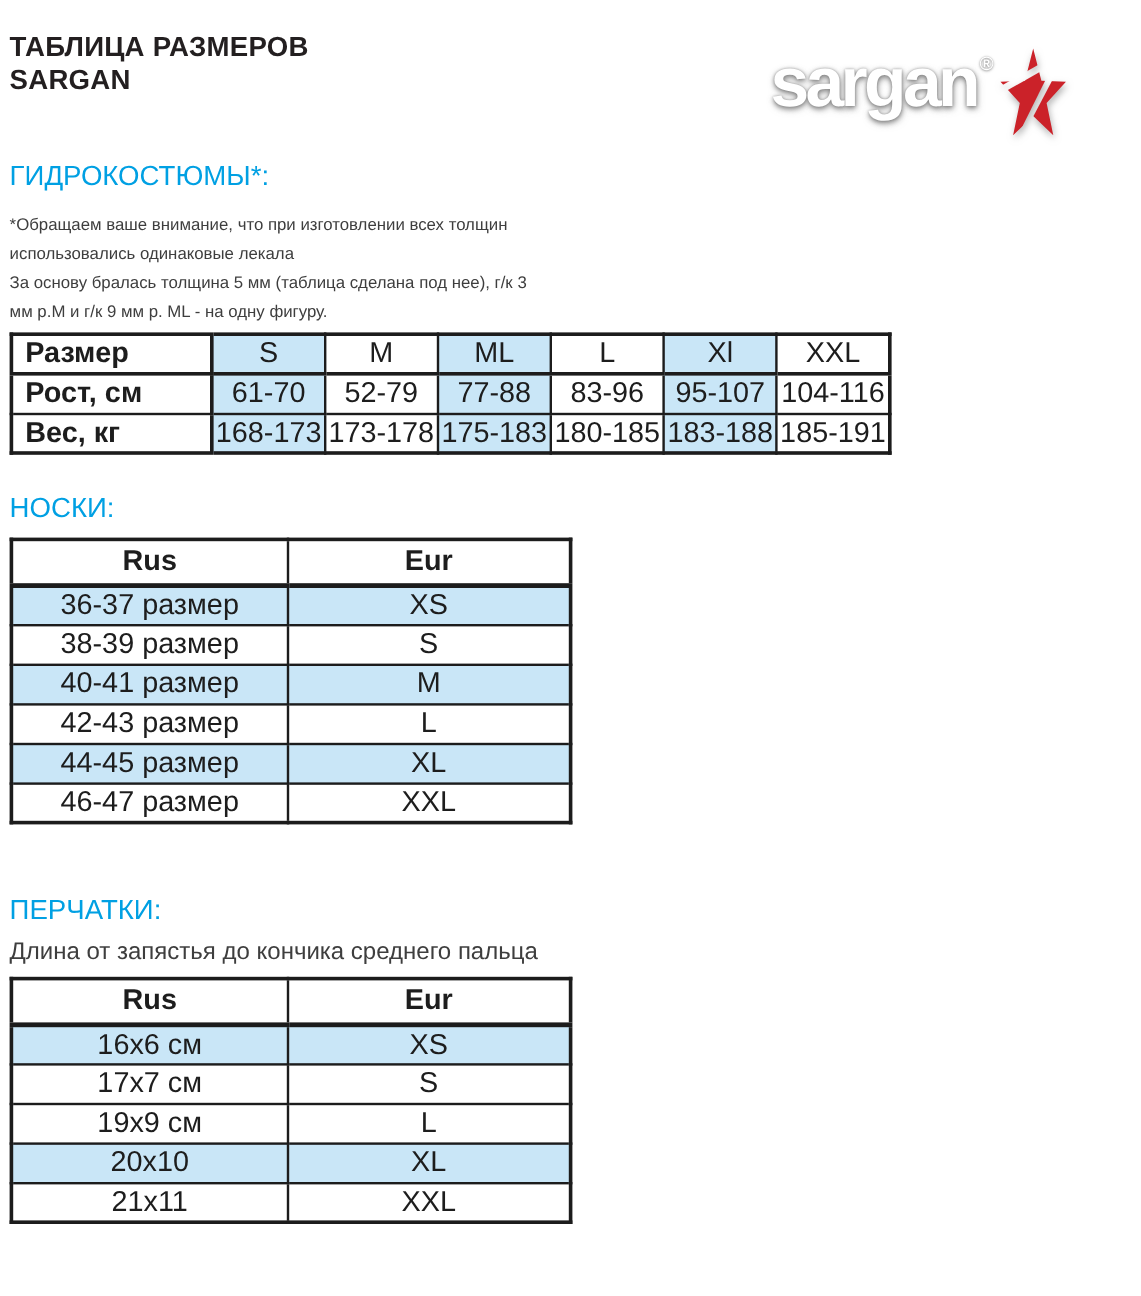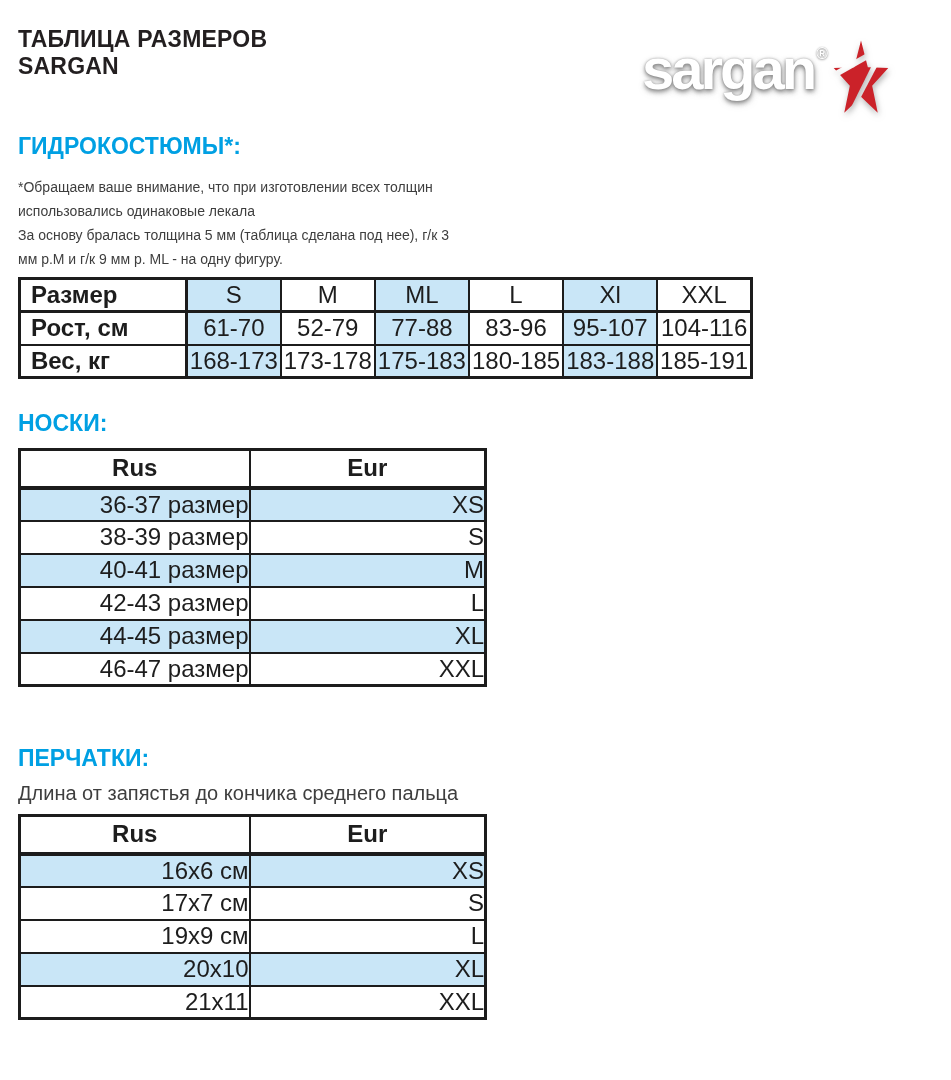--- a/index.html
+++ b/index.html
@@ -12,21 +12,21 @@
   }
   *{margin:0;padding:0;box-sizing:border-box;}
   html,body{background:#ffffff;}
   body{
     width:951px;height:1080px;
     font-family:"Liberation Sans","DejaVu Sans",sans-serif;
     color:var(--ink);
     position:relative;
     overflow:hidden;
   }
-  .page{padding:26px 0 0 18px;position:relative;width:951px;height:949px;}
+  .page{padding:26px 0 0 8px;position:relative;width:951px;height:949px;}
 
   
   .doc-title{font-size:23px;font-weight:bold;line-height:27px;color:var(--ink);letter-spacing:.2px;}
   .logo{
     position:absolute;left:642px;top:24px;width:290px;height:100px;
     display:flex;align-items:flex-start;
   }
   .logo-word{
     font-size:58px;font-weight:bold;letter-spacing:-3px;line-height:90px;
     color:#ffffff;
@@ -34,42 +34,42 @@
   }
   .logo-reg{
     font-size:16px;font-weight:bold;color:#ffffff;line-height:16px;
     text-shadow:0 1px 2px rgba(120,120,120,.8), 0 0 1px rgba(130,130,130,.7);
     margin:22px 2px 0 2px;
   }
   .logo-star{width:62px;height:84px;margin-top:8px;filter:drop-shadow(1px 3px 3px rgba(110,110,110,.55));}
   .star-piece{fill:var(--star-red);}
 
   
-  .section-heading{font-size:23px;font-weight:bold;color:var(--accent);line-height:28px;}
+  .section-heading{font-size:23px;font-weight:normal;color:var(--accent);line-height:28px;}
   #wetsuits-heading{margin-top:52px;}
   .intro{margin-top:15px;font-size:14px;line-height:24px;color:var(--body-ink);}
   .sub-note{font-size:20px;color:var(--body-ink);margin-top:9px;line-height:24px;}
 
   
   table{border-collapse:collapse;}
   td,th{font-size:24px;color:#1d1d1d;}
   .wetsuit-table{width:735px;margin-top:6px;border:3px solid var(--border);table-layout:fixed;}
   .wetsuit-table td,.wetsuit-table th{border:2px solid var(--border);height:33px;text-align:center;font-weight:normal;vertical-align:middle;}
   .wetsuit-table th{text-align:left;font-weight:bold;padding-left:10px;}
   .wetsuit-table col.label-col{width:167px;}
   .wetsuit-table td.col-divider,.wetsuit-table th.col-divider{border-right:3px solid var(--border);}
   .wetsuit-table tr.head td,.wetsuit-table tr.head th{border-bottom:3px solid var(--border);}
   .hl{background:var(--hl);}
 
   
   .sg-table{width:469px;border:3px solid var(--border);table-layout:fixed;}
   .sg-table col.c1{width:230px;}
   .sg-table td,.sg-table th{border:2px solid var(--border);text-align:center;vertical-align:middle;}
   .sg-table tr.head th{height:38px;font-weight:bold;border-bottom:4px solid var(--border);}
-  .sg-table td{height:33px;font-weight:normal;text-align:right;}
+  .sg-table td{height:33px;font-weight:normal;}
   #socks-heading{margin-top:30px;}
   #socks-table{margin-top:11px;}
   #gloves-heading{margin-top:57px;}
   #gloves-table{margin-top:9px;}
 </style>
 </head>
 <body>
 
 <div class="page">
 

